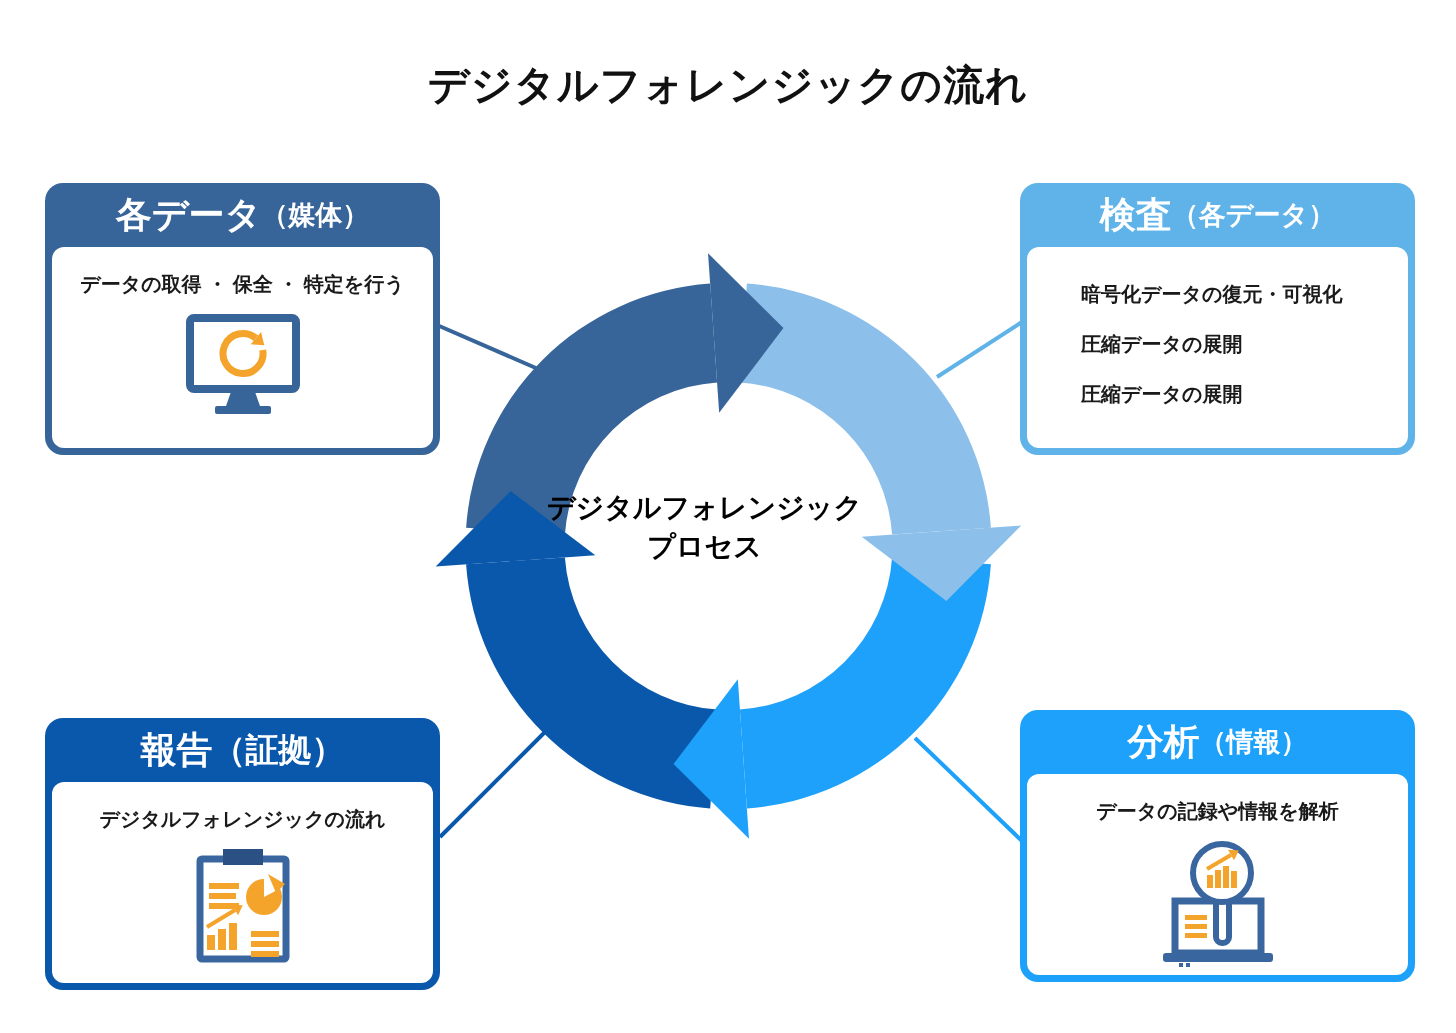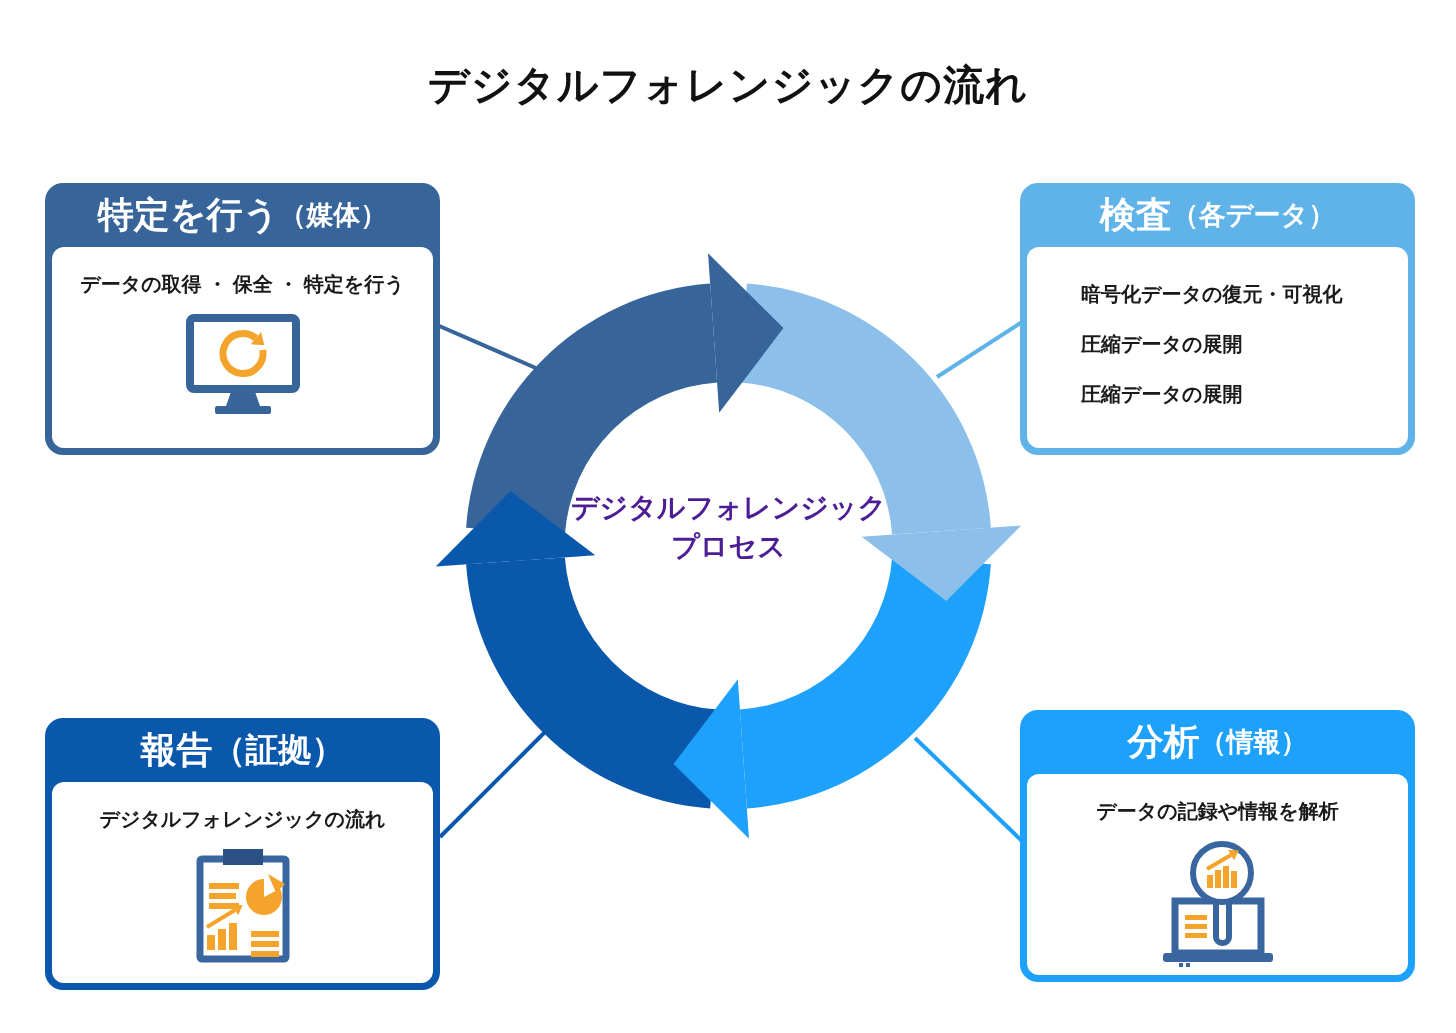--- a/index.html
+++ b/index.html
@@ -35,22 +35,22 @@
   .list-item{
     font-size:20px;font-weight:bold;color:#1a1a1a;margin-bottom:23px;white-space:nowrap;
   }
   .card.collection{left:45px;top:183px;background:#37659A;}
   .card.inspection{left:1020px;top:183px;background:#5FB3E9;}
   .card.report{left:45px;top:718px;background:#0A58AB;}
   .card.analysis{left:1020px;top:710px;background:#1EA1FA;}
   
   #cycle-svg{position:absolute;left:0;top:0;}
   .center-label{
-    position:absolute;left:528px;top:489px;width:401px;text-align:center;
-    font-size:28px;font-weight:bold;color:#4c1d95;line-height:1.38;
+    position:absolute;left:504px;top:489px;width:401px;text-align:center;
+    font-size:28px;font-weight:bold;color:#000000;line-height:1.38;
   }
 </style>
 </head>
 <body>
 
 <div id="canvas">
 
   <div class="page-title">デジタルフォレンジックの流れ</div>
 
   <svg id="cycle-svg" width="1456" height="1033" viewBox="0 0 1456 1033">
@@ -71,21 +71,21 @@
     <polygon points="0,-80 0,80 70,0" transform="translate(515.5,560.9) rotate(266)" fill="#0A58AB"></polygon>
   </svg>
 
   <div class="center-label">
     <div>デジタルフォレンジック</div>
     <div>プロセス</div>
   </div>
 
   <div class="card collection">
     <div class="card-header">
-      <span class="main">特定を行う</span>
+      <span class="main">各データ</span>
         <span class="sub">（媒体）</span>
     </div>
     <div class="card-body center-col">
       <div class="body-text">データの取得 ・ 保全 ・ 特定を行う</div>
       <div class="icon-wrap">
         <svg width="118" height="108" viewBox="0 0 118 108">
           <rect x="6" y="6" width="106" height="71" rx="4" fill="#ffffff" stroke="#37659A" stroke-width="8"></rect>
           <path d="M48,77 L70,77 L76,94 L42,94 Z" fill="#37659A"></path>
           <rect x="31" y="94" width="56" height="8" rx="2" fill="#37659A"></rect>
           <path d="M78.7,38.0 A20,20 0 1 1 71.9,26.2" fill="none" stroke="#F5A42B" stroke-width="7"></path>

